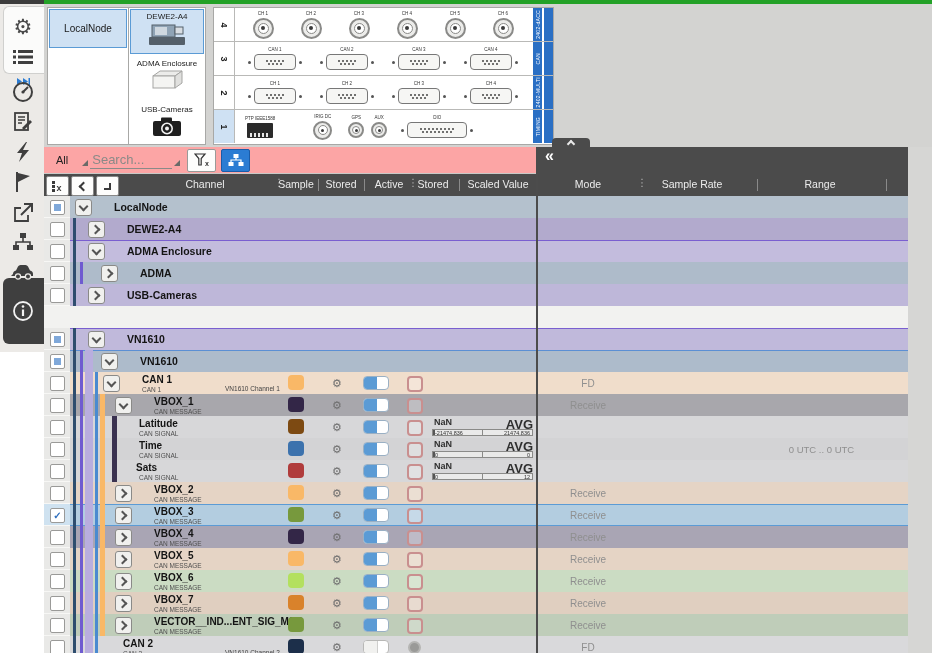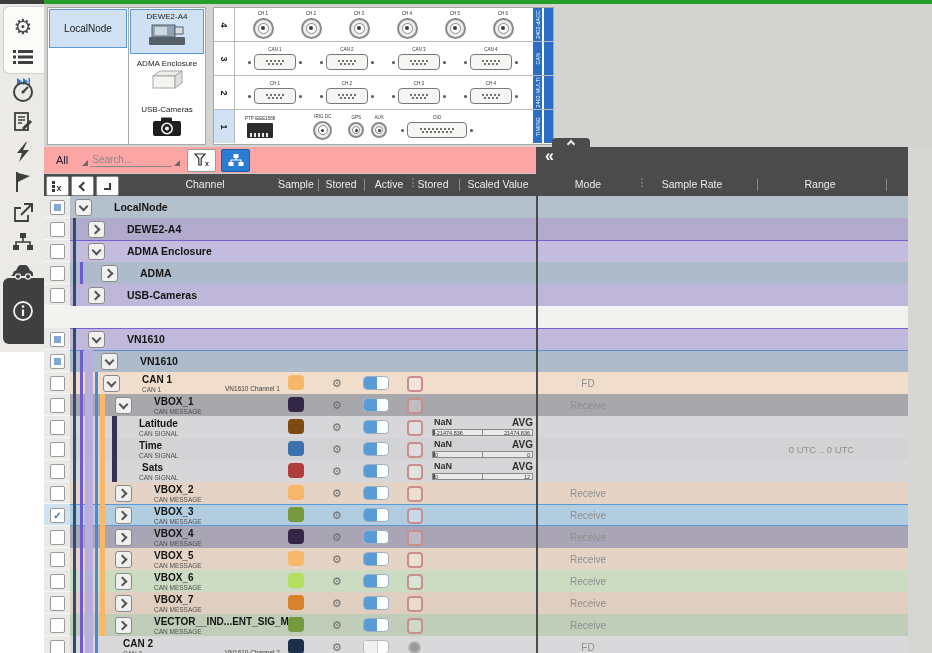--- a/index.html
+++ b/index.html
@@ -38,21 +38,21 @@
   .pinrow{display:flex;gap:2px;}
   .pin{width:2px;height:2px;border-radius:50%;background:#444;margin-top:1px;}
   .rj45{width:26px;height:15px;background:#2b2b2b;position:relative;border-radius:1px;}
   .rj45 .teeth{position:absolute;left:3px;right:3px;bottom:1px;height:4px;background:repeating-linear-gradient(90deg,#e8e8e8 0 2px,#2b2b2b 2px 4px);}
   .strip{width:9px;background:#2a6fc4;margin-left:2px;flex:none;display:flex;align-items:center;justify-content:center;}
   .strip-label{writing-mode:vertical-rl;transform:rotate(180deg);font-size:5px;color:#fff;white-space:nowrap;letter-spacing:.3px;}
   
   #filterbar{left:44px;top:147px;width:492px;height:27px;background:#fca5a5;border-bottom:1px solid #c9c9c7;box-sizing:border-box;display:flex;align-items:center;}
   #scope-label{font-size:11px;color:#222;margin-left:12px;}
   .corner-tri{width:0;height:0;border-left:6px solid transparent;border-bottom:6px solid #6a6a68;margin:6px 2px 0 14px;}
-  #search-input{width:78px;border:none;outline:none;background:transparent;border-bottom:1px solid #8a8a88;font-size:10px;color:#333;font-family:"Liberation Sans",sans-serif;padding:1px 2px;}
+  #search-input{width:78px;border:none;outline:none;background:transparent;border-bottom:1px solid #8a8a88;font-size:13px;color:#333;font-family:"Liberation Sans",sans-serif;padding:1px 2px;}
   #search-input::placeholder{color:#8a8a88;}
   .fbtn{width:27px;height:21px;border:1px solid #9a9a98;border-radius:2px;background:#fdfdfc;display:flex;align-items:center;justify-content:center;margin-left:5px;}
   .fbtn.blue{background:#2b7cd3;border-color:#1a5ca8;}
   
   #right-panel{left:536px;top:147px;width:372px;height:49px;background:#4b4b4b;}
   #collapse-btn{position:absolute;left:9px;top:0px;color:#fff;font-size:16px;font-weight:bold;}
   #up-tab{left:552px;top:138px;width:38px;height:9px;background:#4b4b4b;border-radius:4px 4px 0 0;display:flex;align-items:center;justify-content:center;}
   .chev{display:inline-block;width:5px;height:5px;border-right:2px solid #555;border-bottom:2px solid #555;}
   .chev.up{border-color:#e8e8e8;transform:rotate(-135deg);margin-top:3px;width:4px;height:4px;}
   #lheader{left:44px;top:174px;width:492px;height:22px;background:#4b4b4b;}
@@ -78,21 +78,21 @@
   .rsec{position:absolute;left:181px;bottom:2px;font-size:6.5px;color:#3f3f3f;white-space:nowrap;}
   .swatch{position:absolute;left:244px;top:3px;width:16px;height:15px;border-radius:4px;}
   .gearcell{position:absolute;left:285px;top:0px;width:16px;height:22px;font-size:11px;color:#6f6f6f;display:flex;align-items:center;justify-content:center;}
   .toggle{position:absolute;left:319px;top:4px;width:26px;height:14px;border:1px solid #9ab0c4;border-radius:4px;background:#fff;box-sizing:border-box;}
   .toggle .fill{position:absolute;left:0;top:0;bottom:0;width:13px;background:#5b9bd5;border-radius:3px 0 0 3px;}
   .toggle.off{border-color:#b8b8b6;}
   .toggle.off .fill{background:#f1f1ef;border-right:1px solid #cfcfcd;}
   .stored{position:absolute;left:363px;top:4px;width:12px;height:12px;border:2px solid #c98f8f;border-radius:4px;background:rgba(255,255,255,0.25);box-sizing:content-box;}
   .stored.dot{width:9px;height:9px;border:2px solid #b5b5b3;background:#9a9a98;border-radius:50%;left:364px;top:5px;}
   .sv-val{position:absolute;left:390px;top:1px;font-size:9px;font-weight:bold;color:#2f2f2f;}
-  .sv-agg{position:absolute;left:455px;top:1px;width:34px;text-align:right;font-size:10px;font-weight:bold;color:#2f2f2f;}
+  .sv-agg{position:absolute;left:455px;top:1px;width:34px;text-align:right;font-size:13px;font-weight:bold;color:#2f2f2f;}
   .meter{position:absolute;left:388px;top:13px;width:101px;height:7px;display:flex;}
   .mbox{flex:1;border:1px solid #8a8a88;background:rgba(245,245,243,.65);font-size:5.5px;color:#333;line-height:6px;padding:0 2px;overflow:hidden;position:relative;}
   .mbox.min{border-right:none;}
   .mbox.min::before{content:"";position:absolute;left:0;top:0;bottom:0;width:2px;background:#555;}
   .mbox.max{text-align:right;}
   .modetxt{position:absolute;left:496px;width:96px;top:0;height:22px;display:flex;align-items:center;justify-content:center;font-size:10px;color:#8f8f8f;}
   .rangetxt{position:absolute;left:700px;width:155px;top:0;height:22px;display:flex;align-items:center;justify-content:center;font-size:9.5px;color:#8f8f8f;white-space:nowrap;}
   #vdivider{left:536px;top:174px;width:2px;height:479px;background:#4c4c4c;z-index:6;}
   #rgutter{left:908px;top:147px;width:24px;height:506px;background:#d6d6d4;}
 </style>
@@ -803,21 +803,21 @@
         <div class="tint" style="background: rgb(215, 215, 217);"></div>
         <div class="guide" style="left: 29px; width: 3px; background: rgb(46, 77, 110);"></div>
         <div class="guide" style="left: 36px; width: 3px; background: rgb(111, 91, 208);"></div>
         <div class="guide" style="left: 41px; width: 8px; background: rgb(185, 174, 222);"></div>
         <div class="guide" style="left: 51px; width: 3px; background: rgb(74, 138, 208);"></div>
         <div class="guide" style="left: 56px; width: 5px; background: rgb(249, 184, 103);"></div>
         <div class="guide" style="left: 68px; width: 5px; background: rgb(58, 49, 80);"></div>
         <div class="gutter">
           <div class="cb"></div>
         </div>
-        <div class="rtitle" style="left: 98px;">Sats</div>
+        <div class="rtitle" style="left: 92px;">Sats</div>
         <div class="rsub" style="left: 95px;">CAN SIGNAL</div>
         <div class="swatch" style="background: rgb(176, 60, 60);"></div>
         <div class="gearcell">⚙</div>
         <div class="toggle">
           <div class="fill"></div>
         </div>
         <div class="stored"></div>
         <div class="sv-val">NaN</div>
         <div class="sv-agg">AVG</div>
         <div class="meter">

